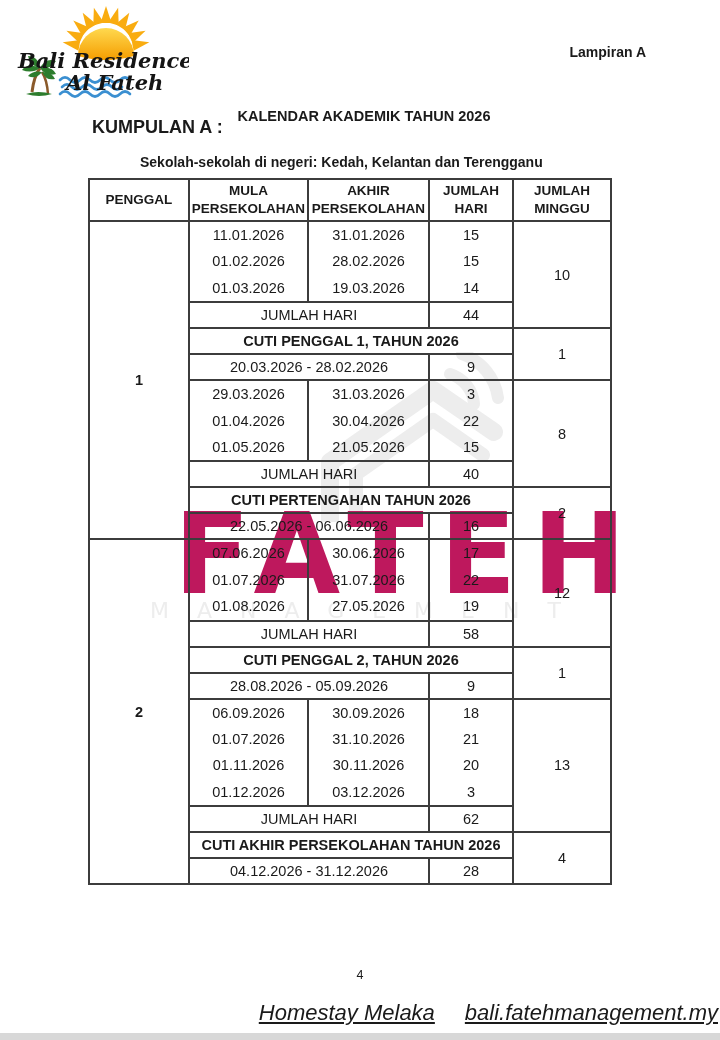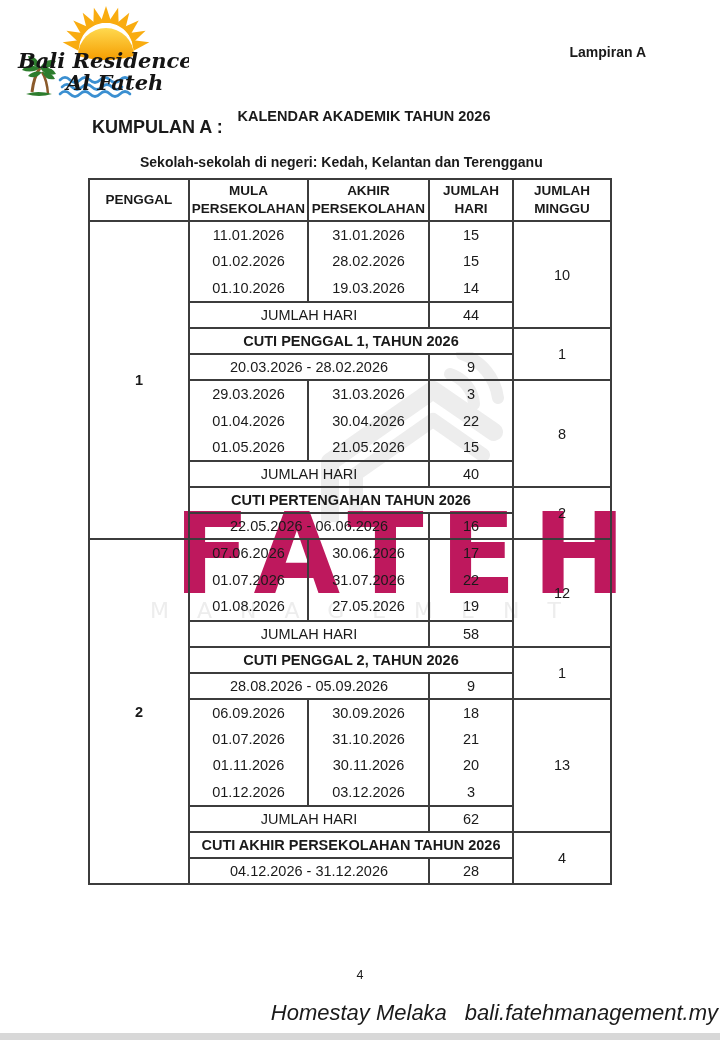--- a/index.html
+++ b/index.html
@@ -62,22 +62,22 @@
   .blk div{line-height:26.4px;}
   .penggal-label{font-weight:bold;font-size:15px;}
   .cuti{font-weight:bold;font-size:13.5px;}
   
   .page-number{
     position:absolute;left:0;top:968px;width:720px;
     text-align:center;font-size:12.5px;
   }
   .footer-line{
     position:absolute;right:2px;top:1000px;
-    display:flex;gap:18px;align-items:flex-end;
-    font-size:22px;font-style:italic;white-space:nowrap;
+    display:flex;gap:30px;align-items:flex-end;
+    font-size:22px;font-style:italic;white-space:nowrap;text-decoration:underline;
   }
   .bottom-strip{
     position:absolute;left:0;bottom:0;width:720px;height:7px;
     background:#d8d8d8;
   }
   
   .logo{position:absolute;left:14px;top:4px;}
 </style>
 </head>
 <body>
@@ -163,21 +163,21 @@
         <th>JUMLAH MINGGU</th>
       </tr>
     </thead>
     <tbody>
 
       <tr class="r-blk3">
         <td rowspan="8" class="penggal-label">1</td>
         <td class="blk">
           <div>11.01.2026</div>
           <div>01.02.2026</div>
-          <div>01.10.2026</div>
+          <div>01.03.2026</div>
         </td>
         <td class="blk">
           <div>31.01.2026</div>
           <div>28.02.2026</div>
           <div>19.03.2026</div>
         </td>
         <td class="blk">
           <div>15</div>
           <div>15</div>
           <div>14</div>

